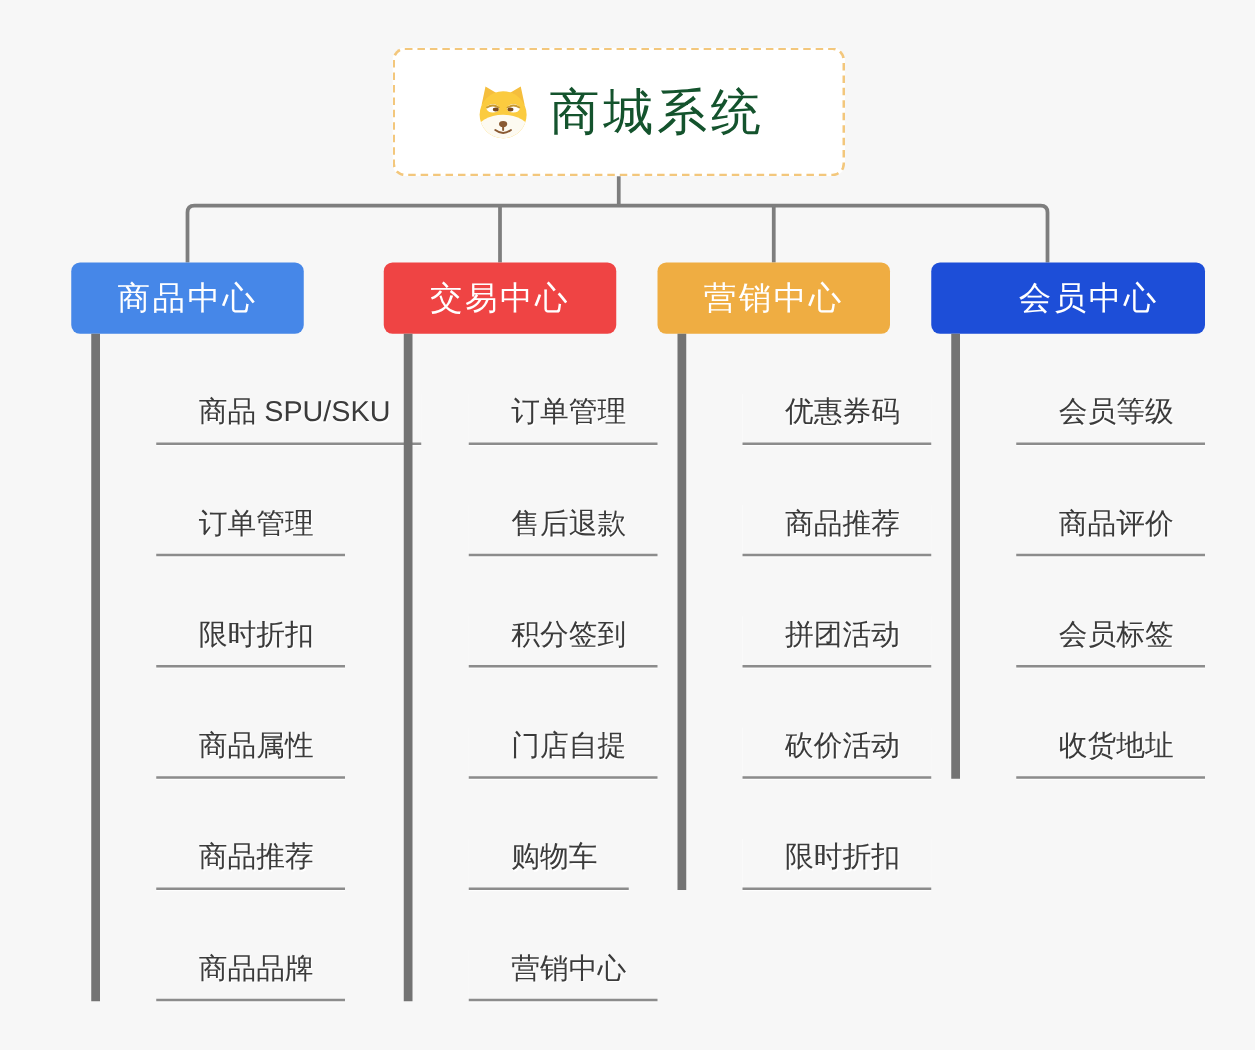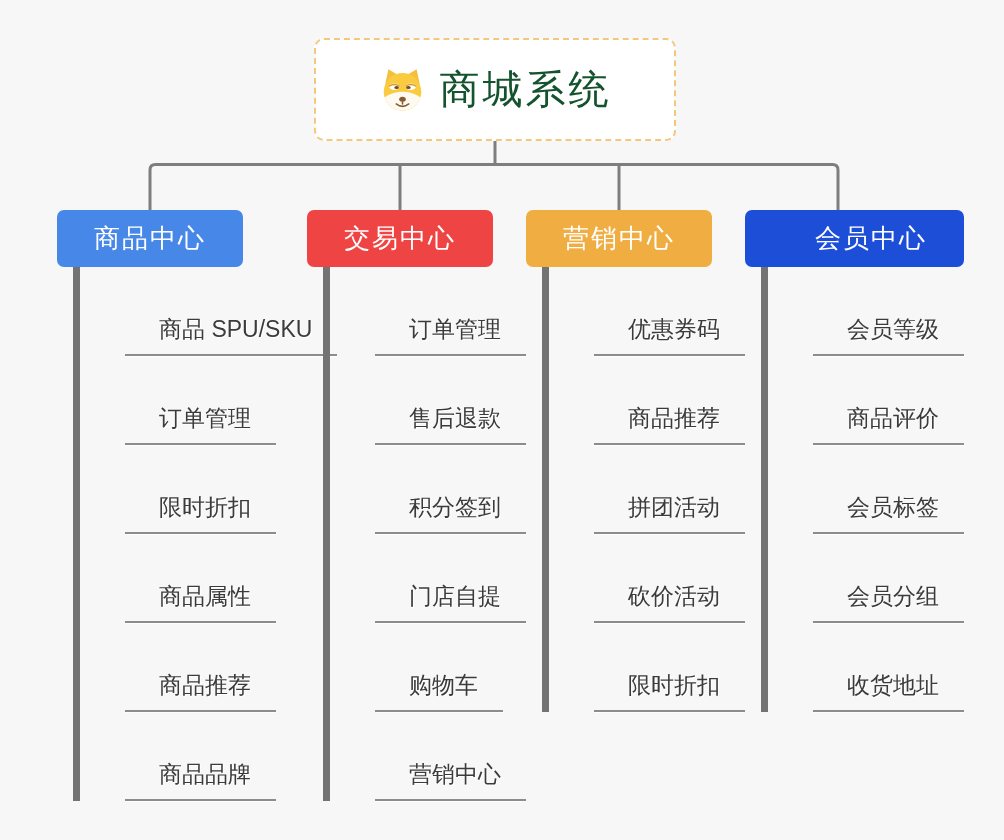--- a/index.html
+++ b/index.html
@@ -203,21 +203,18 @@
       <div class="leaf">
           <span class="leaf-label">会员等级</span>
         </div>
       <div class="leaf">
           <span class="leaf-label">商品评价</span>
         </div>
       <div class="leaf">
           <span class="leaf-label">会员标签</span>
         </div>
       <div class="leaf">
-          <span class="leaf-label">会员分组</span>
-        </div>
-      <div class="leaf">
           <span class="leaf-label">收货地址</span>
         </div>
     </div>
   </div>
 
 </div>
 
 </body></html>

